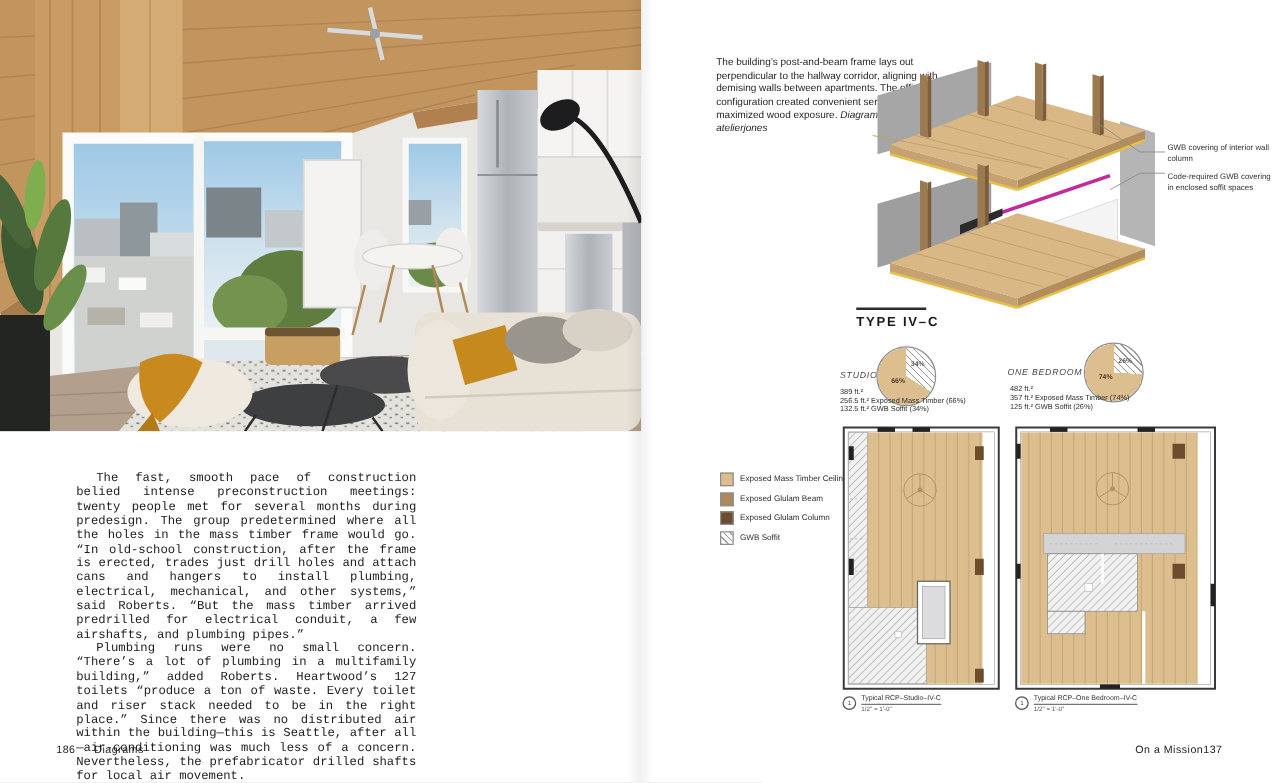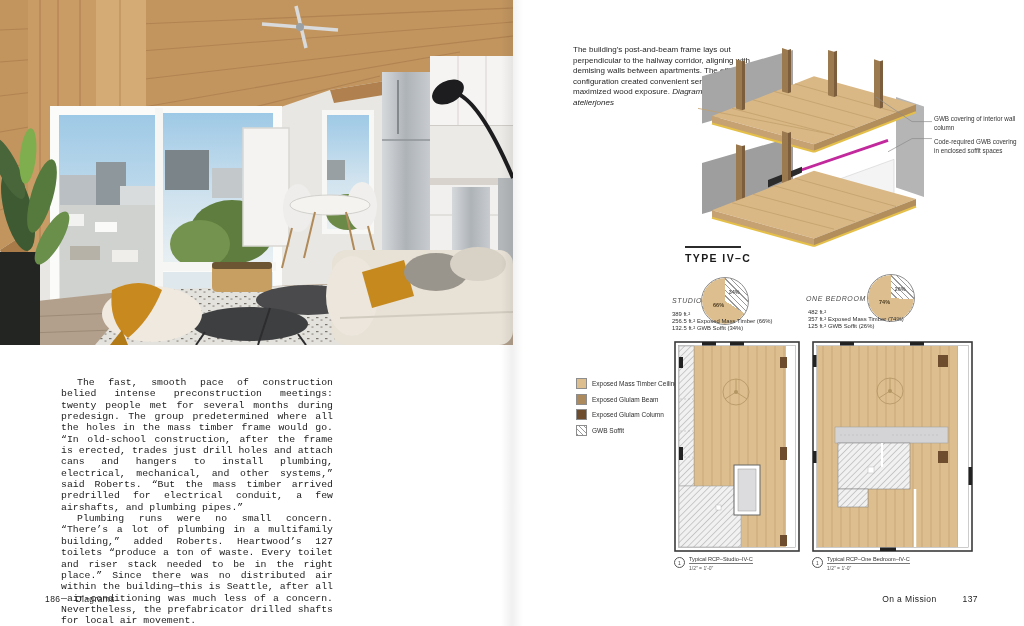--- a/index.html
+++ b/index.html
@@ -13,21 +13,21 @@
     font-family:Liberation Mono, monospace;font-size:9.8px;line-height:11.35px;
     text-align:justify;color:#1c1c1c;margin-left:16px;}
   .body-text p{margin:0;text-indent:16px;}
   .side-caption{position:absolute;font-size:8px;line-height:10.5px;color:#262626;}
   .cap-photo{left:322px;top:379px;width:152px;}
   .cap-diagram{left:573px;top:45px;width:200px;}
   .side-caption em{font-style:italic;}
   .folio{position:absolute;top:594px;display:flex;gap:15px;font-size:8.5px;
     letter-spacing:0.4px;color:#222;text-align:right;}
   .folio-left{left:45px;}
-  .folio-right{left:840px;width:138px;justify-content:flex-end;gap:26px;}
+  .folio-right{left:840px;width:138px;justify-content:flex-end;gap:0;}
   
   .axon{position:absolute;left:698px;top:48px;width:235px;height:200px;}
   .axon-label{position:absolute;width:88px;font-size:6.3px;line-height:9px;color:#333;}
   .axl-1{left:934px;top:114px;}
   .axl-2{left:934px;top:137px;}
   .type-rule{position:absolute;left:685px;top:246px;width:56px;height:2px;background:#2b2b2b;}
   .type-heading{position:absolute;left:685px;top:252px;font-size:10.5px;font-weight:bold;
     letter-spacing:1.4px;color:#1a1a1a;}
   .unit-name{position:absolute;font-size:7px;font-style:italic;letter-spacing:0.6px;color:#4a4a4a;}
   .un-studio{left:672px;top:297px;}

